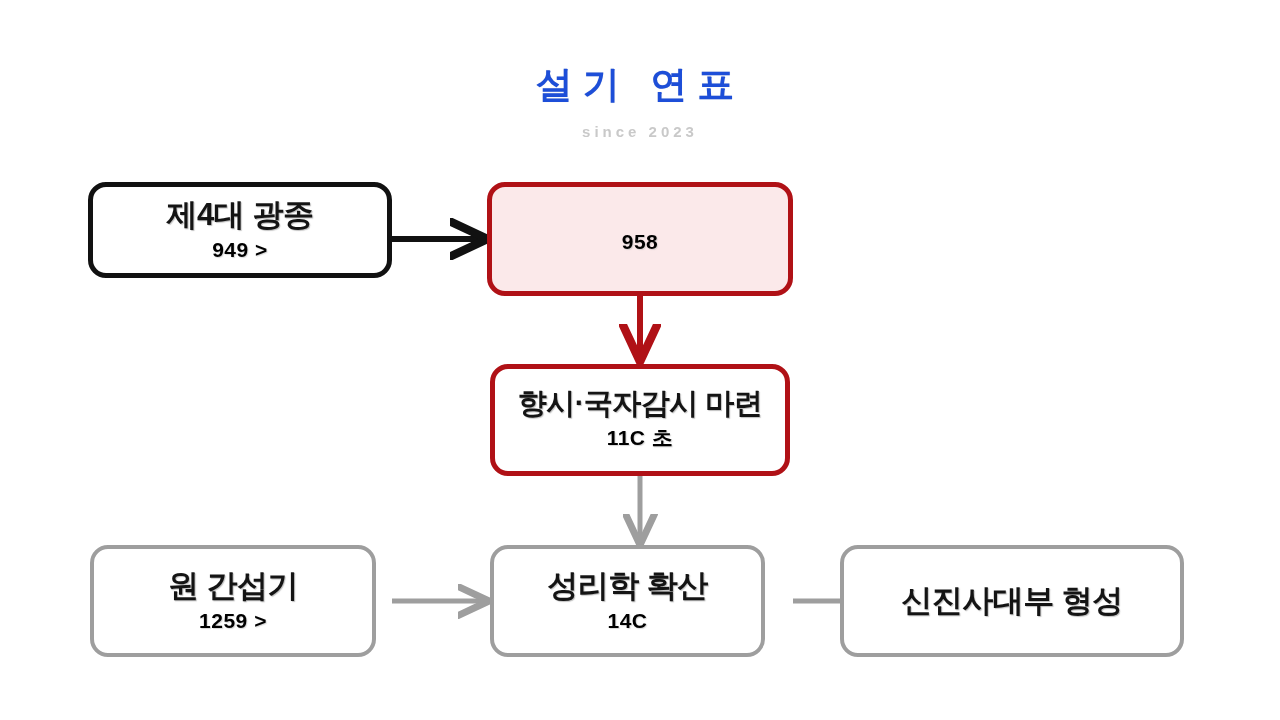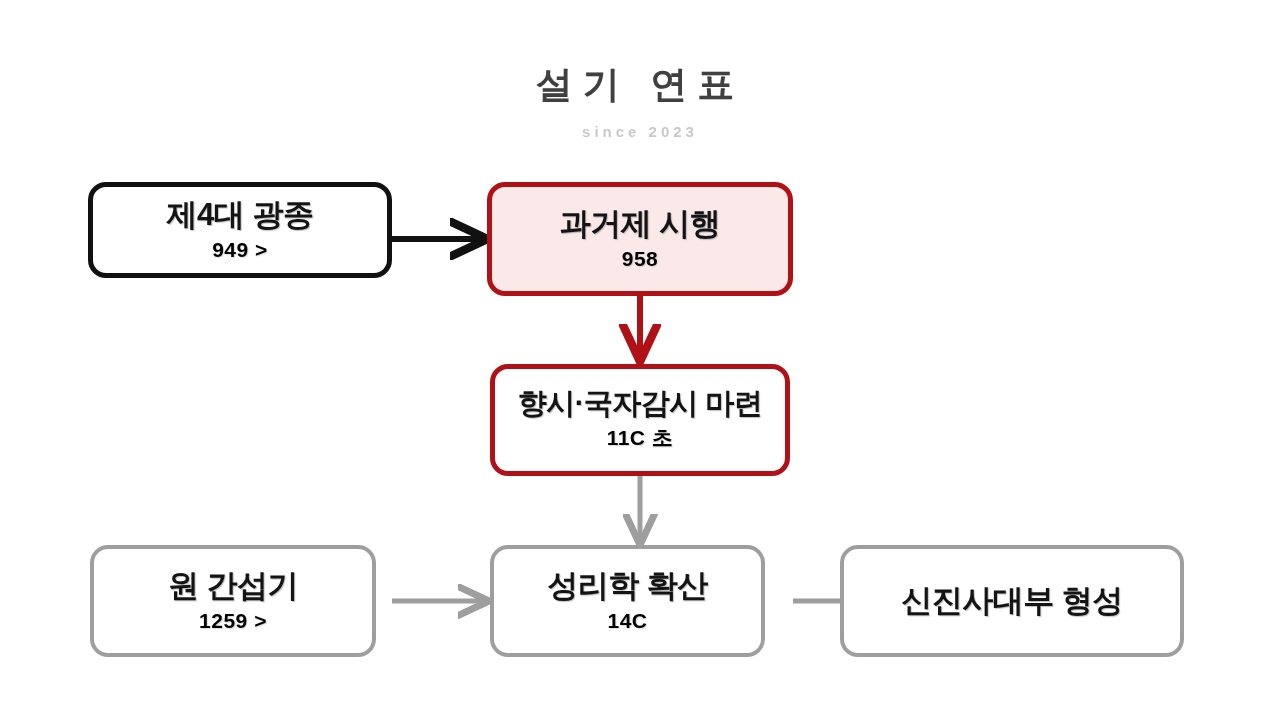--- a/index.html
+++ b/index.html
@@ -29,21 +29,21 @@
     top: 66px;
     width: 1280px;
     text-align: center;
     user-select: none;
     pointer-events: none;
   }
   .watermark .wm-title {
     font-size: 37px;
     font-weight: 700;
     letter-spacing: 10px;
-    color: #404040;
+    color: #1d4ed8;
     line-height: 1.05;
     text-shadow: 0 0 1px #dddddd;
   }
   .watermark .wm-sub {
     margin-top: 18px;
     font-size: 15px;
     font-weight: 600;
     letter-spacing: 4px;
     color: #c9c9c9;
   }
@@ -126,21 +126,20 @@
 
     <line x1="793" y1="601" x2="886" y2="601" stroke="#9e9e9e" stroke-width="5" marker-end="url(#ah-gray)"></line>
   </svg>
 
   <div class="node black" style="left:88px; top:182px; width:304px; height:96px;">
     <div class="n-title">제4대 광종</div>
     <div class="n-sub">949 &gt;</div>
   </div>
 
   <div class="node red-fill" style="left:487px; top:182px; width:306px; height:114px;">
-    <div class="n-title">과거제 시행</div>
     <div class="n-sub">958</div>
   </div>
 
   <div class="node red" style="left:490px; top:364px; width:300px; height:112px;">
     <div class="n-title" style="font-size:29px;">향시·국자감시 마련</div>
     <div class="n-sub">11C 초</div>
   </div>
 
   <div class="node gray" style="left:90px; top:545px; width:286px; height:112px;">
     <div class="n-title">원 간섭기</div>

